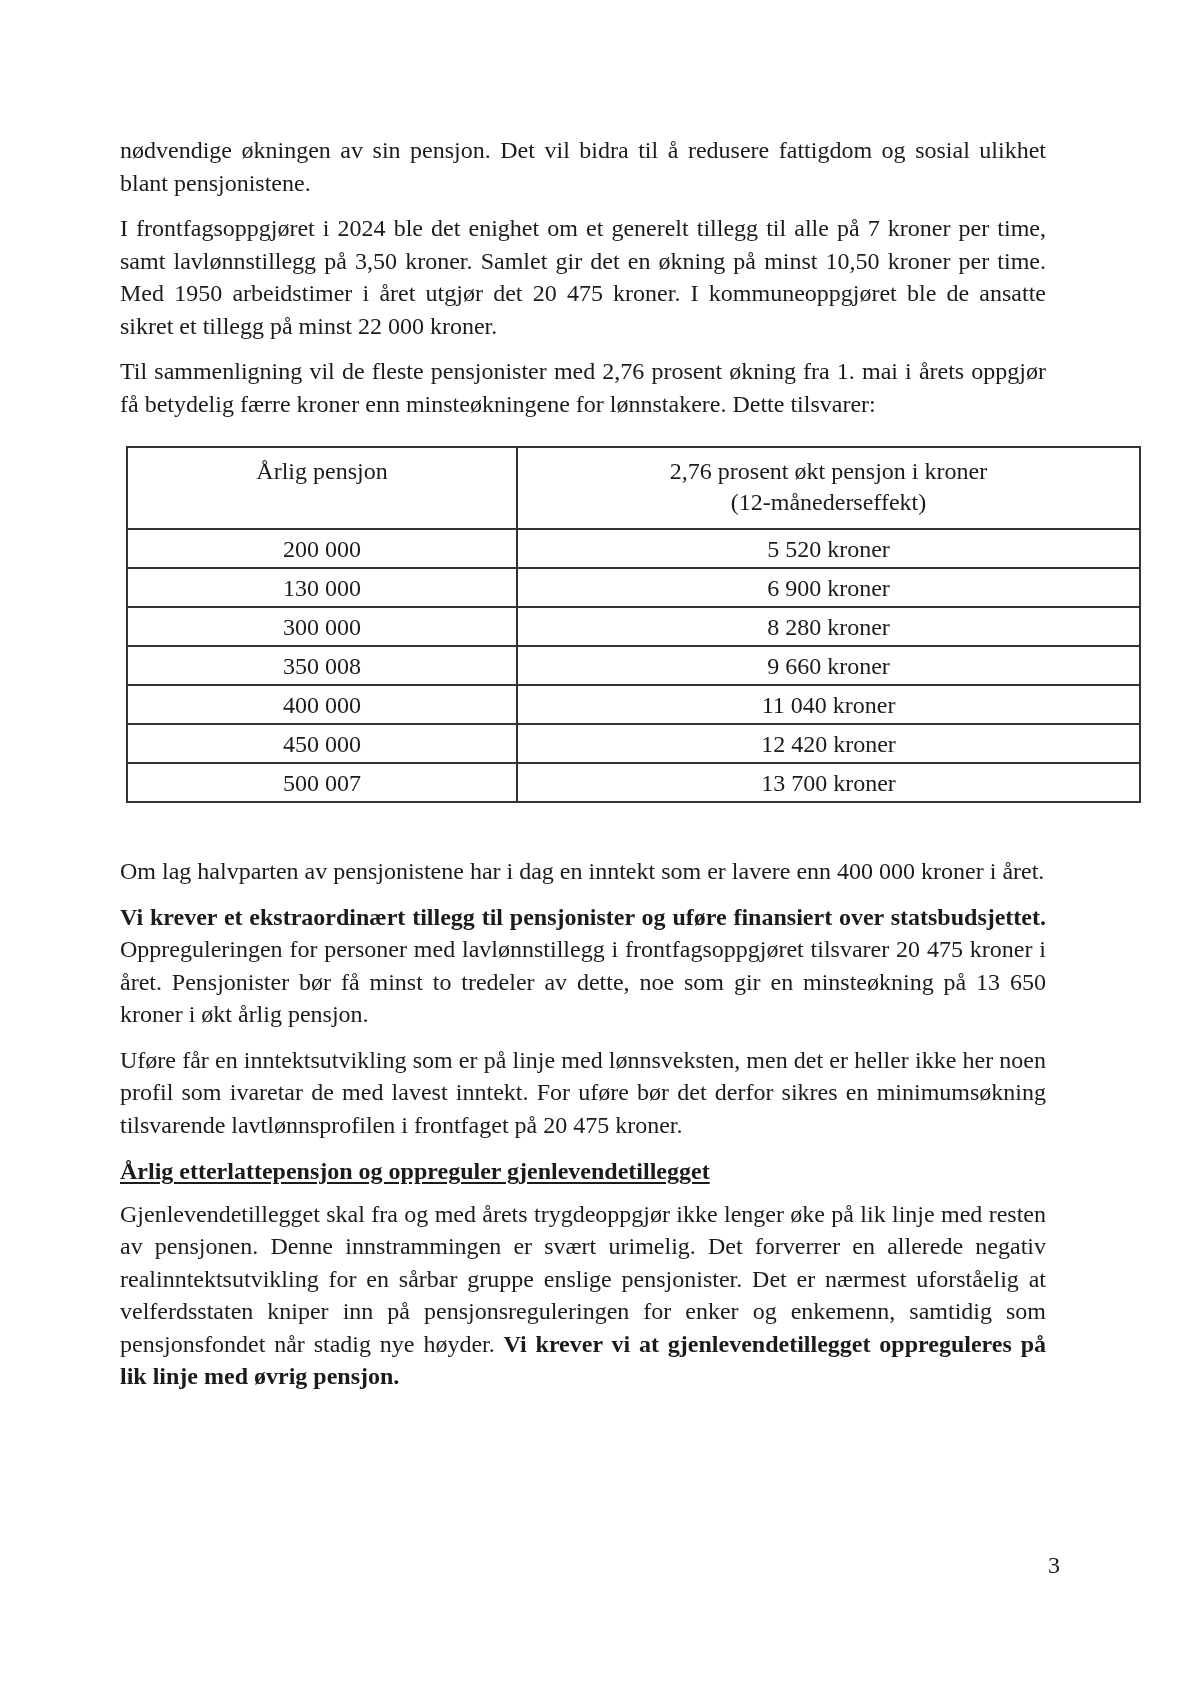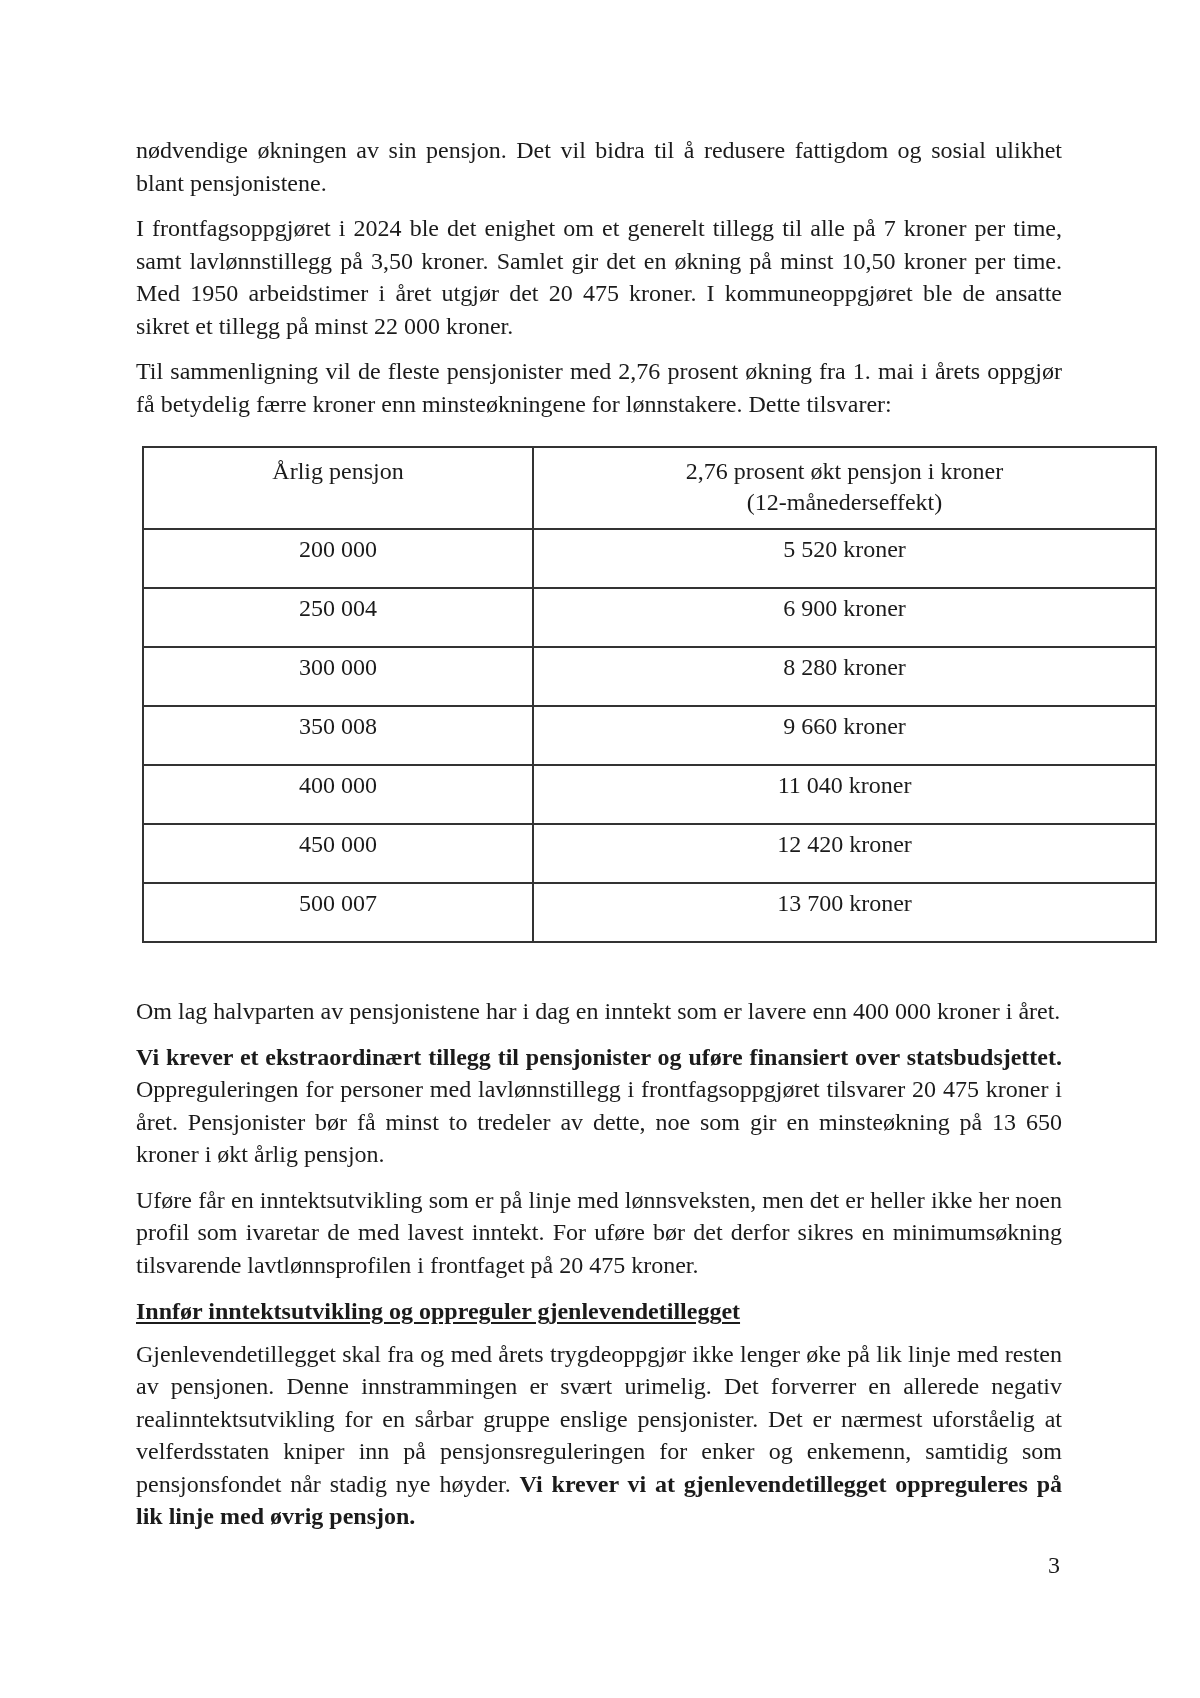--- a/index.html
+++ b/index.html
@@ -11,21 +11,21 @@
   .page {
     position: relative;
     width: 1200px;
     height: 1698px;
     background: #ffffff;
     overflow: hidden;
   }
   .content {
     position: absolute;
     top: 134px;
-    left: 136px;
+    left: 120px;
     width: 926px;
   }
   .para {
     font-size: 24px;
     line-height: 32.5px;
     text-align: justify;
     margin-bottom: 13px;
   }
   .bold { font-weight: bold; }
   .section-heading {
@@ -52,21 +52,21 @@
     line-height: 31px;
     text-align: center;
     vertical-align: top;
     padding: 8px 4px 10px 4px;
   }
   table.data-table td {
     font-size: 24px;
     line-height: 28px;
     text-align: center;
     vertical-align: top;
-    padding: 5px 4px 24px 4px;
+    padding: 5px 4px 4px 4px;
   }
   .col-pension { width: 38.5%; }
   .col-increase { width: 61.5%; }
   .page-number {
     position: absolute;
     top: 1550px;
     right: 140px;
     font-size: 24px;
     line-height: 30px;
     color: #1b1b1b;
@@ -97,21 +97,21 @@
             <span>(12-månederseffekt)</span>
           </th>
         </tr>
       </thead>
       <tbody>
         <tr>
           <td>200 000</td>
           <td>5 520 kroner</td>
         </tr>
         <tr>
-          <td>250 004</td>
+          <td>130 000</td>
           <td>6 900 kroner</td>
         </tr>
         <tr>
           <td>300 000</td>
           <td>8 280 kroner</td>
         </tr>
         <tr>
           <td>350 008</td>
           <td>9 660 kroner</td>
         </tr>
@@ -129,20 +129,20 @@
         </tr>
       </tbody>
     </table>
 
     <p class="para">Om lag halvparten av pensjonistene har i dag en inntekt som er lavere enn 400 000 kroner i året.</p>
 
     <p class="para"><strong class="bold">Vi krever et ekstraordinært tillegg til pensjonister og uføre finansiert over statsbudsjettet.</strong><span> Oppreguleringen for personer med lavlønnstillegg i frontfagsoppgjøret tilsvarer 20 475 kroner i året. Pensjonister bør få minst to tredeler av dette, noe som gir en minsteøkning på 13 650 kroner i økt årlig pensjon.</span></p>
 
     <p class="para">Uføre får en inntektsutvikling som er på linje med lønnsveksten, men det er heller ikke her noen profil som ivaretar de med lavest inntekt. For uføre bør det derfor sikres en minimumsøkning tilsvarende lavtlønnsprofilen i frontfaget på 20 475 kroner.</p>
 
-    <div class="section-heading">Innfør inntektsutvikling og oppreguler gjenlevendetillegget</div>
+    <div class="section-heading">Årlig etterlattepensjon og oppreguler gjenlevendetillegget</div>
 
     <p class="para"><span>Gjenlevendetillegget skal fra og med årets trygdeoppgjør ikke lenger øke på lik linje med resten av pensjonen. Denne innstrammingen er svært urimelig. Det forverrer en allerede negativ realinntektsutvikling for en sårbar gruppe enslige pensjonister. Det er nærmest uforståelig at velferdsstaten kniper inn på pensjonsreguleringen for enker og enkemenn, samtidig som pensjonsfondet når stadig nye høyder. </span><strong class="bold">Vi krever vi at gjenlevendetillegget oppreguleres på lik linje med øvrig pensjon.</strong></p>
 
   </div>
 
   <div class="page-number">3</div>
 </div>
 
 </body></html>

